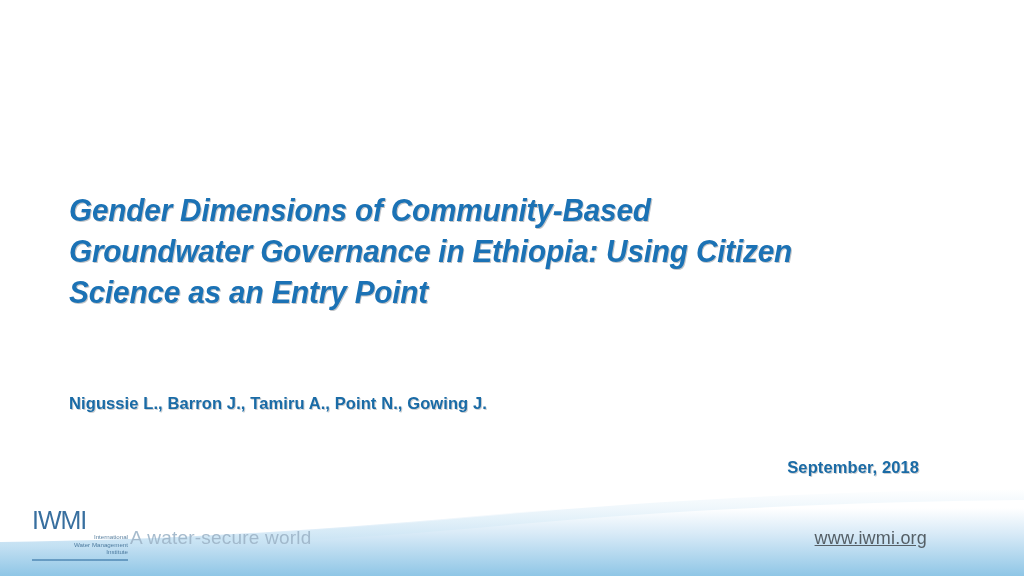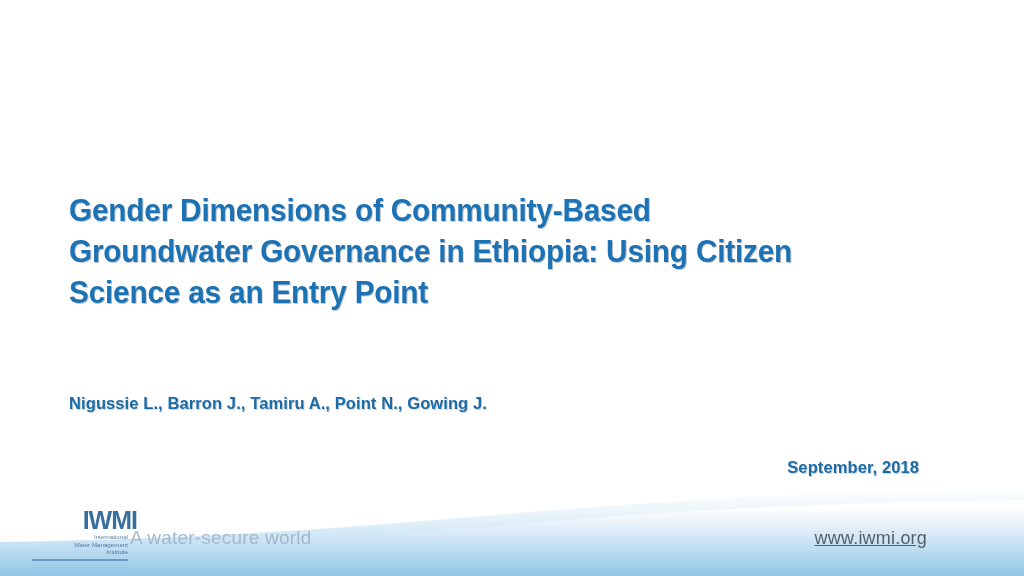--- a/index.html
+++ b/index.html
@@ -17,20 +17,21 @@
     background: #ffffff;
     overflow: hidden;
   }
 
   
   .title-block {
     position: absolute;
     left: 69px;
     top: 190px;
     width: 860px;
+    font-style: italic;
   }
   .slide-title {
     margin: 0;
     font-family: "Liberation Sans", sans-serif;
     font-size: 31px;
     line-height: 41px;
     font-weight: bold;
     letter-spacing: -0.2px;
     color: #1b72b5;
     text-shadow: 1px 1px 0 rgba(120,125,130,0.45);
@@ -84,27 +85,26 @@
 
   .footer-logo {
     position: absolute;
     left: 32px;
     bottom: 6px;
     width: 105px;
     height: 62px;
   }
   .logo-mark {
     font-size: 25px;
-    font-weight: bold;
+    font-weight: normal;
     letter-spacing: -1px;
     line-height: 24px;
     color: #16578f;
     opacity: 0.85;
     font-family: "Liberation Sans", sans-serif;
-    text-align: right;
   }
   .logo-sub {
     margin-top: 1px;
     font-size: 6.2px;
     line-height: 7.6px;
     text-align: right;
     color: #2b5d86;
     opacity: 0.78;
     font-family: "Liberation Sans", sans-serif;
     width: 96px;

